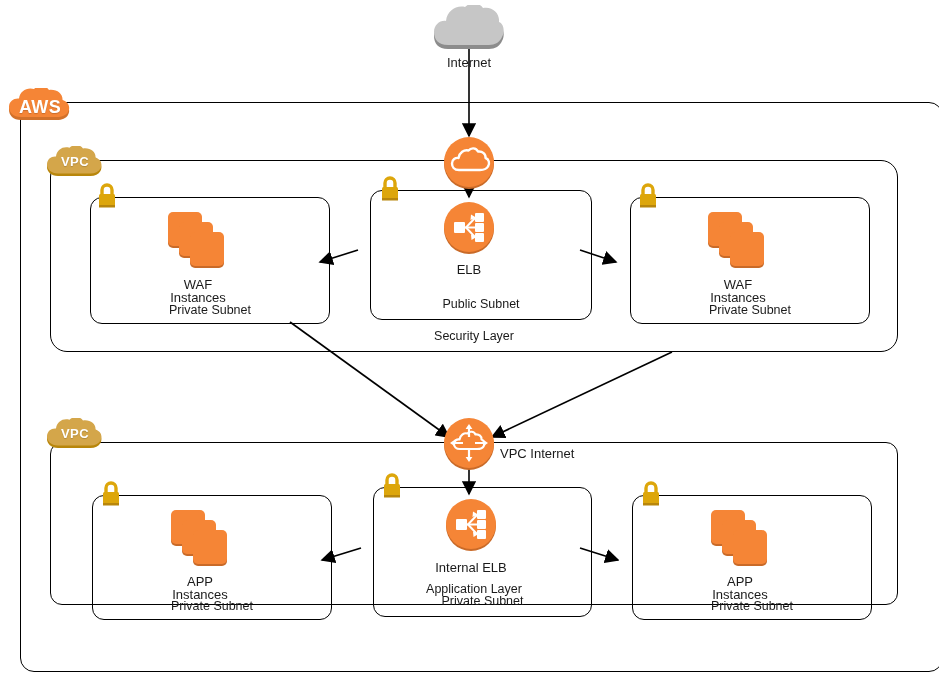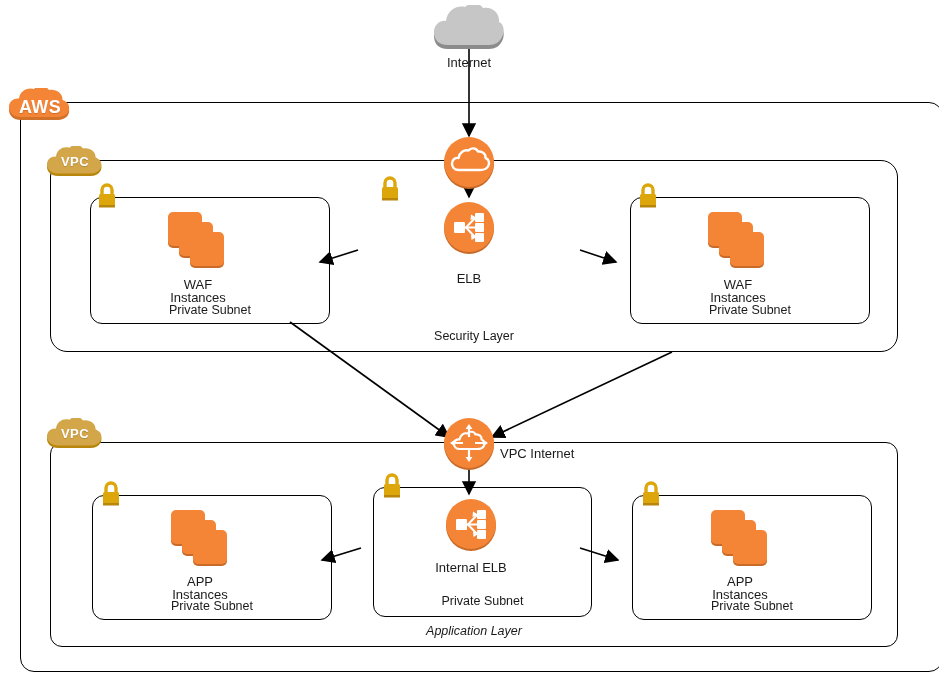--- a/index.html
+++ b/index.html
@@ -204,41 +204,44 @@
     </svg>
   </div>
   <div class="instance-stack" style="left:168px; top:212px;">
     <div class="inst i1"></div>
       <div class="inst i2"></div>
       <div class="inst i3"></div>
   </div>
   <div class="node-caption" style="left:148px; top:277px; width:100px;">WAF</div>
   <div class="node-caption" style="left:148px; top:290px; width:100px;">Instances</div>
 
+  <div class="box subnet" style="left:358px; top:190px; width:222px; height:130px;">
+    <div class="box-label" style="bottom:8px;">Public Subnet</div>
+  </div>
   <div class="padlock" style="left:379px; top:176px;">
     <svg width="22" height="26" viewBox="0 0 22 26" xmlns="http://www.w3.org/2000/svg">
       <path d="M6 12 V7 a5 5 0 0 1 10 0 V12" fill="none" stroke="#DDA60B" stroke-width="3.4"></path>
       <rect x="3" y="11" width="16" height="13" rx="1.5" fill="#DDA60B"></rect>
       <rect x="3" y="22" width="16" height="2.5" fill="#B8860B"></rect>
     </svg>
   </div>
   <div class="circle-icon" style="left:444px; top:202px;">
     <svg width="50" height="50" viewBox="0 0 50 50" xmlns="http://www.w3.org/2000/svg">
       <rect x="10" y="20" width="11" height="11" rx="1" fill="#ffffff"></rect>
       <rect x="31" y="11" width="9" height="9" rx="1" fill="#ffffff"></rect>
       <rect x="31" y="21" width="9" height="9" rx="1" fill="#ffffff"></rect>
       <rect x="31" y="31" width="9" height="9" rx="1" fill="#ffffff"></rect>
       <path d="M21 25.5 L31 25.5" stroke="#ffffff" stroke-width="2"></path>
       <path d="M22 25.5 L31 16" stroke="#ffffff" stroke-width="2"></path>
       <path d="M22 25.5 L31 35" stroke="#ffffff" stroke-width="2"></path>
       <path d="M27 12.5 l5 3 -5.5 2.5 z" fill="#ffffff"></path>
       <path d="M27 32.5 l5.5 2.5 -5 3 z" fill="#ffffff"></path>
     </svg>
   </div>
-  <div class="node-caption" style="left:419px; top:271px; width:100px;">ELB</div>
+  <div class="node-caption" style="left:419px; top:262px; width:100px;">ELB</div>
 
   <div class="box subnet" style="left:618px; top:197px; width:240px; height:127px;">
     <div class="box-label" style="bottom:6px;">Private Subnet</div>
   </div>
   <div class="padlock" style="left:637px; top:183px;">
     <svg width="22" height="26" viewBox="0 0 22 26" xmlns="http://www.w3.org/2000/svg">
       <path d="M6 12 V7 a5 5 0 0 1 10 0 V12" fill="none" stroke="#DDA60B" stroke-width="3.4"></path>
       <rect x="3" y="11" width="16" height="13" rx="1.5" fill="#DDA60B"></rect>
       <rect x="3" y="22" width="16" height="2.5" fill="#B8860B"></rect>
     </svg>
@@ -269,21 +272,21 @@
       <path d="M25 8 L25 19 M25 31 L25 42" stroke="#ffffff" stroke-width="2.2"></path>
       <path d="M8 25 L19 25 M31 25 L42 25" stroke="#ffffff" stroke-width="2.2"></path>
       <path d="M25 6 l3.4 5 -6.8 0 z" fill="#ffffff"></path>
       <path d="M25 44 l3.4 -5 -6.8 0 z" fill="#ffffff"></path>
       <path d="M6 25 l5 3.4 0 -6.8 z" fill="#ffffff"></path>
       <path d="M44 25 l-5 3.4 0 -6.8 z" fill="#ffffff"></path>
     </svg>
   </div>
   <div class="node-caption" style="left:500px; top:446px; text-align:left;">VPC Internet</div>
 
-  <div class="box vpc-box" style="left:38px; top:442px; width:848px; height:205px;font-style:italic;">
+  <div class="box vpc-box" style="left:38px; top:442px; width:848px; height:163px;">
     <div class="box-label" style="bottom:8px;">Application Layer</div>
   </div>
 
   <div class="cloud-badge vpc" style="left:45px; top:418px;">
     <svg width="60" height="32" viewBox="0 0 60 32" xmlns="http://www.w3.org/2000/svg">
       <path d="M13 30 C6 30 2 25.5 2 21 C2 15.5 6.5 12.5 11 13 C12 6 18 2.5 24.5 4.3
                C28 0.5 35 0.5 38 5 C45.5 4 51 8.5 50.5 14 C55.5 15.5 58 20.5 55.5 25
                C53.5 28.5 50 30 45.5 30 Z" fill="#B8860B"></path>
       <path d="M13 27.5 C6 27.5 2 23 2 18.5 C2 13 6.5 10 11 10.5 C12 3.5 18 0 24.5 1.8
                C28 -2 35 -2 38 2.5 C45.5 1.5 51 6 50.5 11.5 C55.5 13 58 18 55.5 22.5

